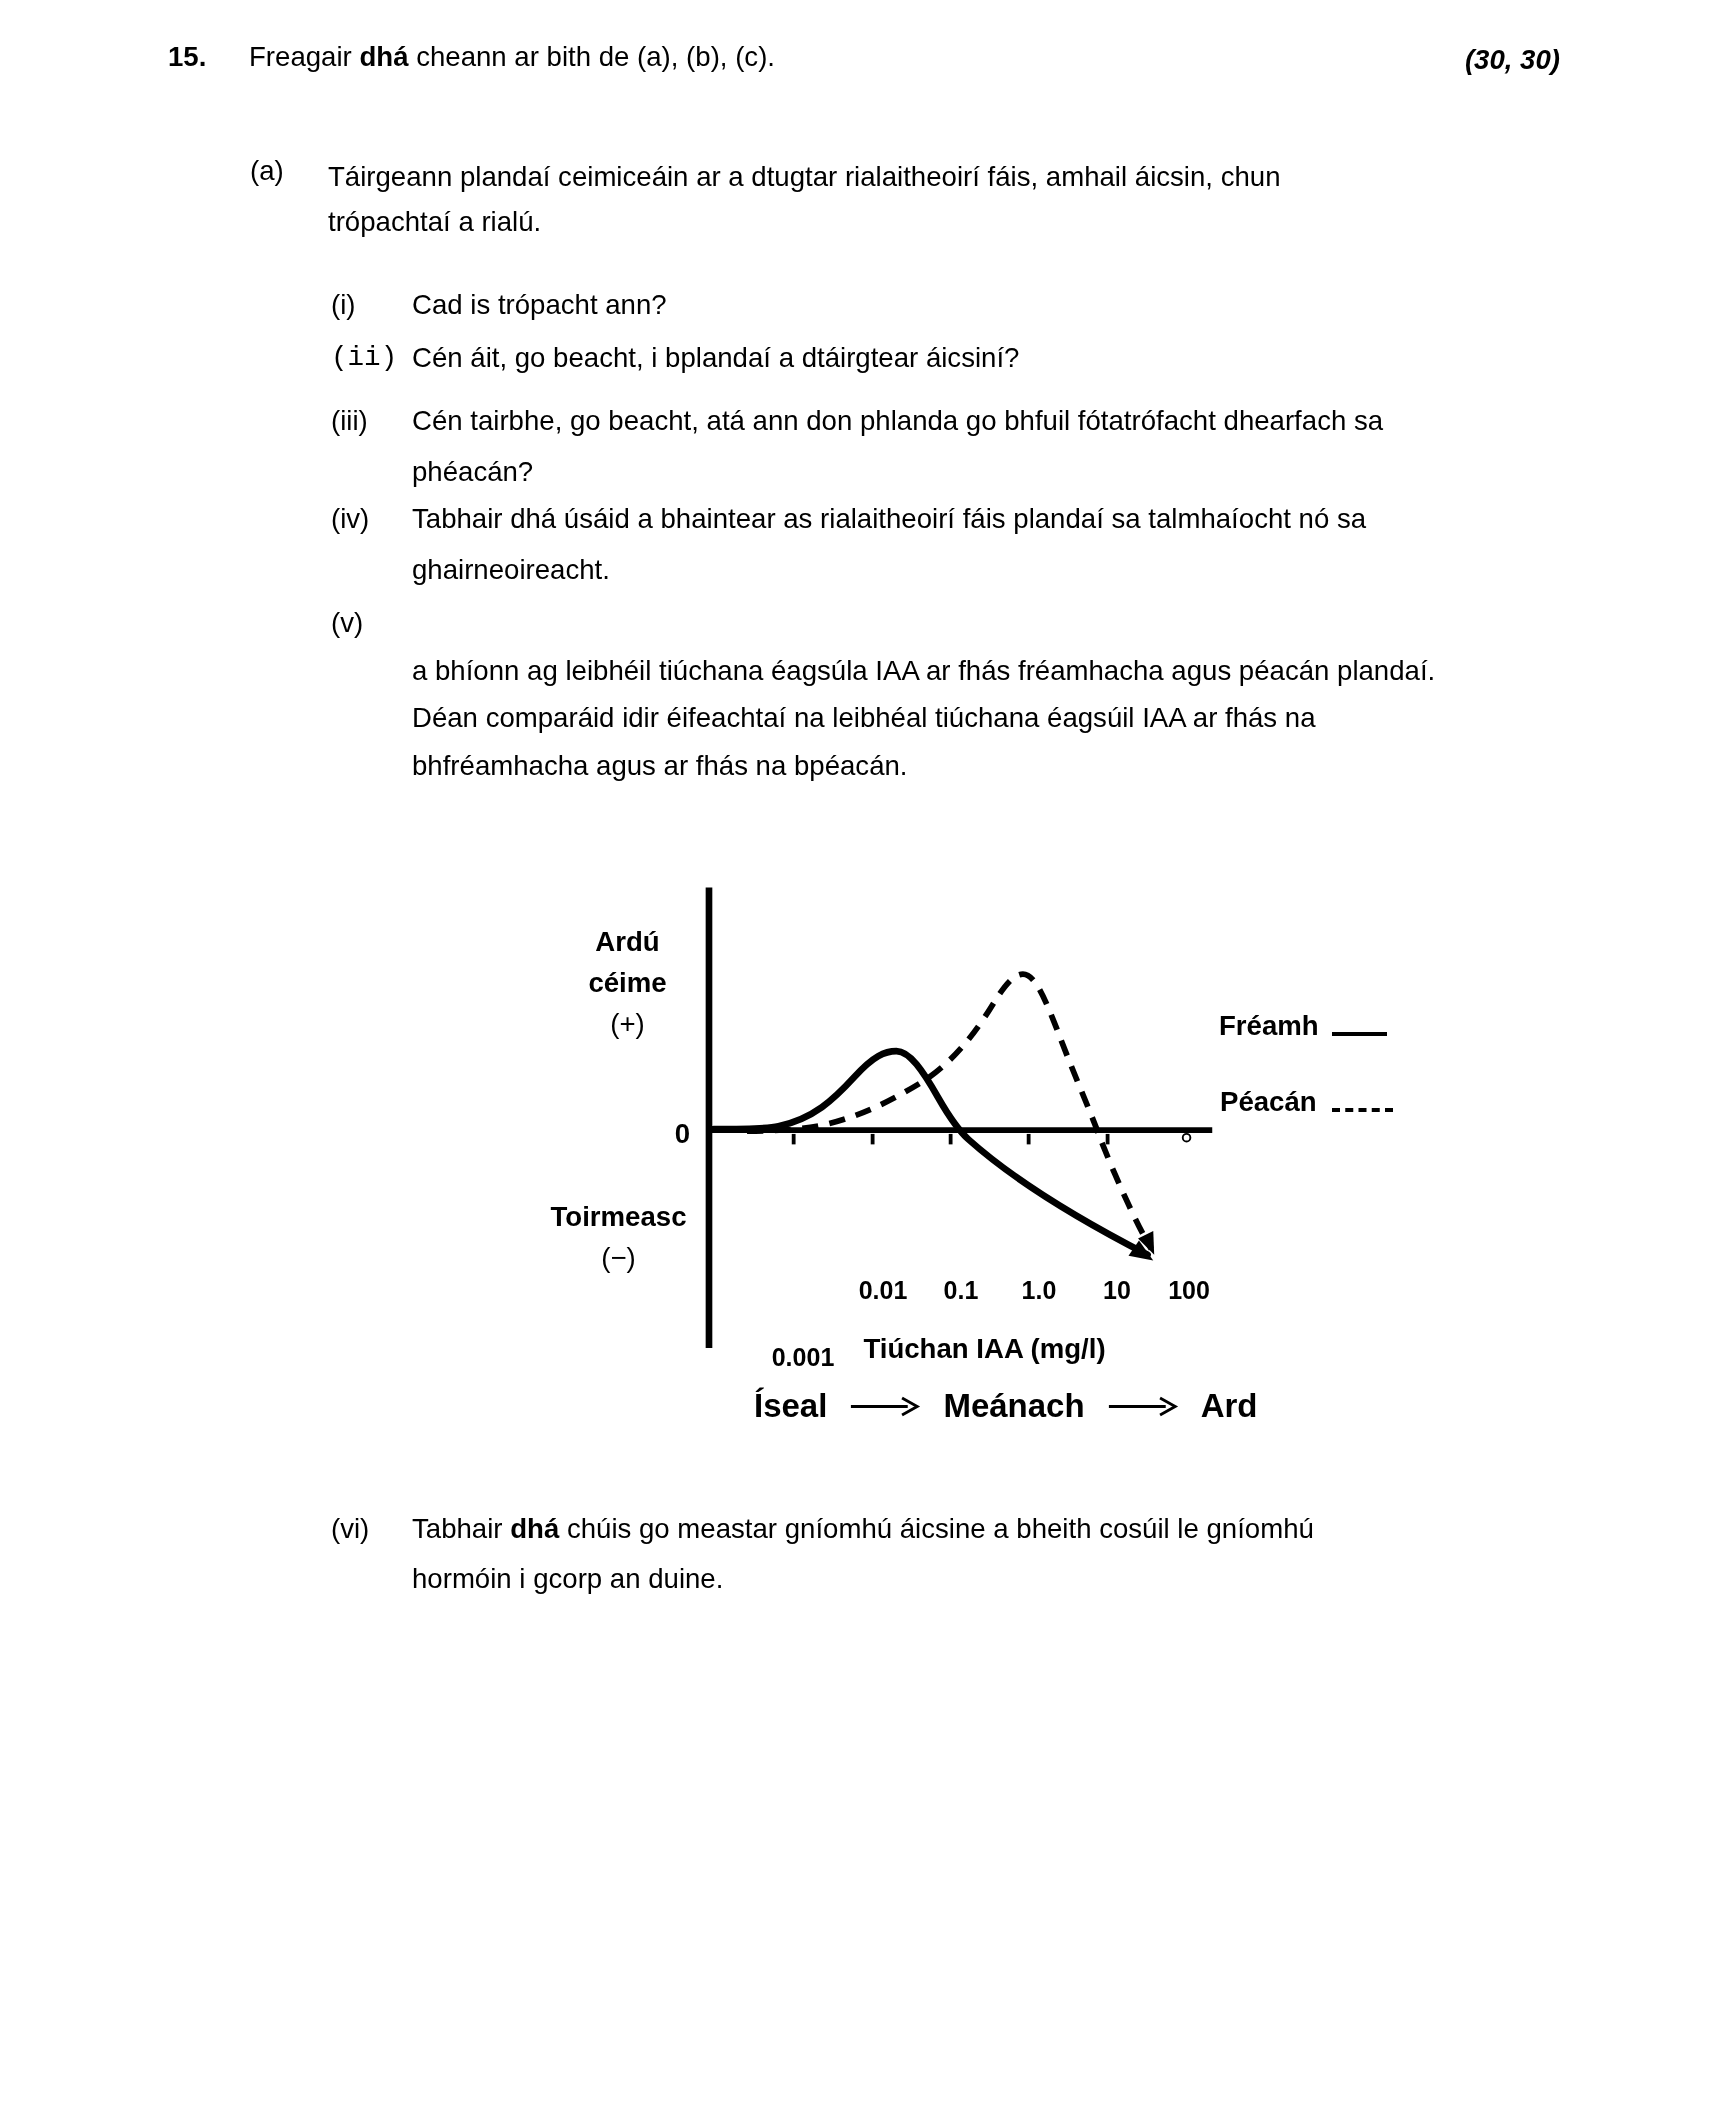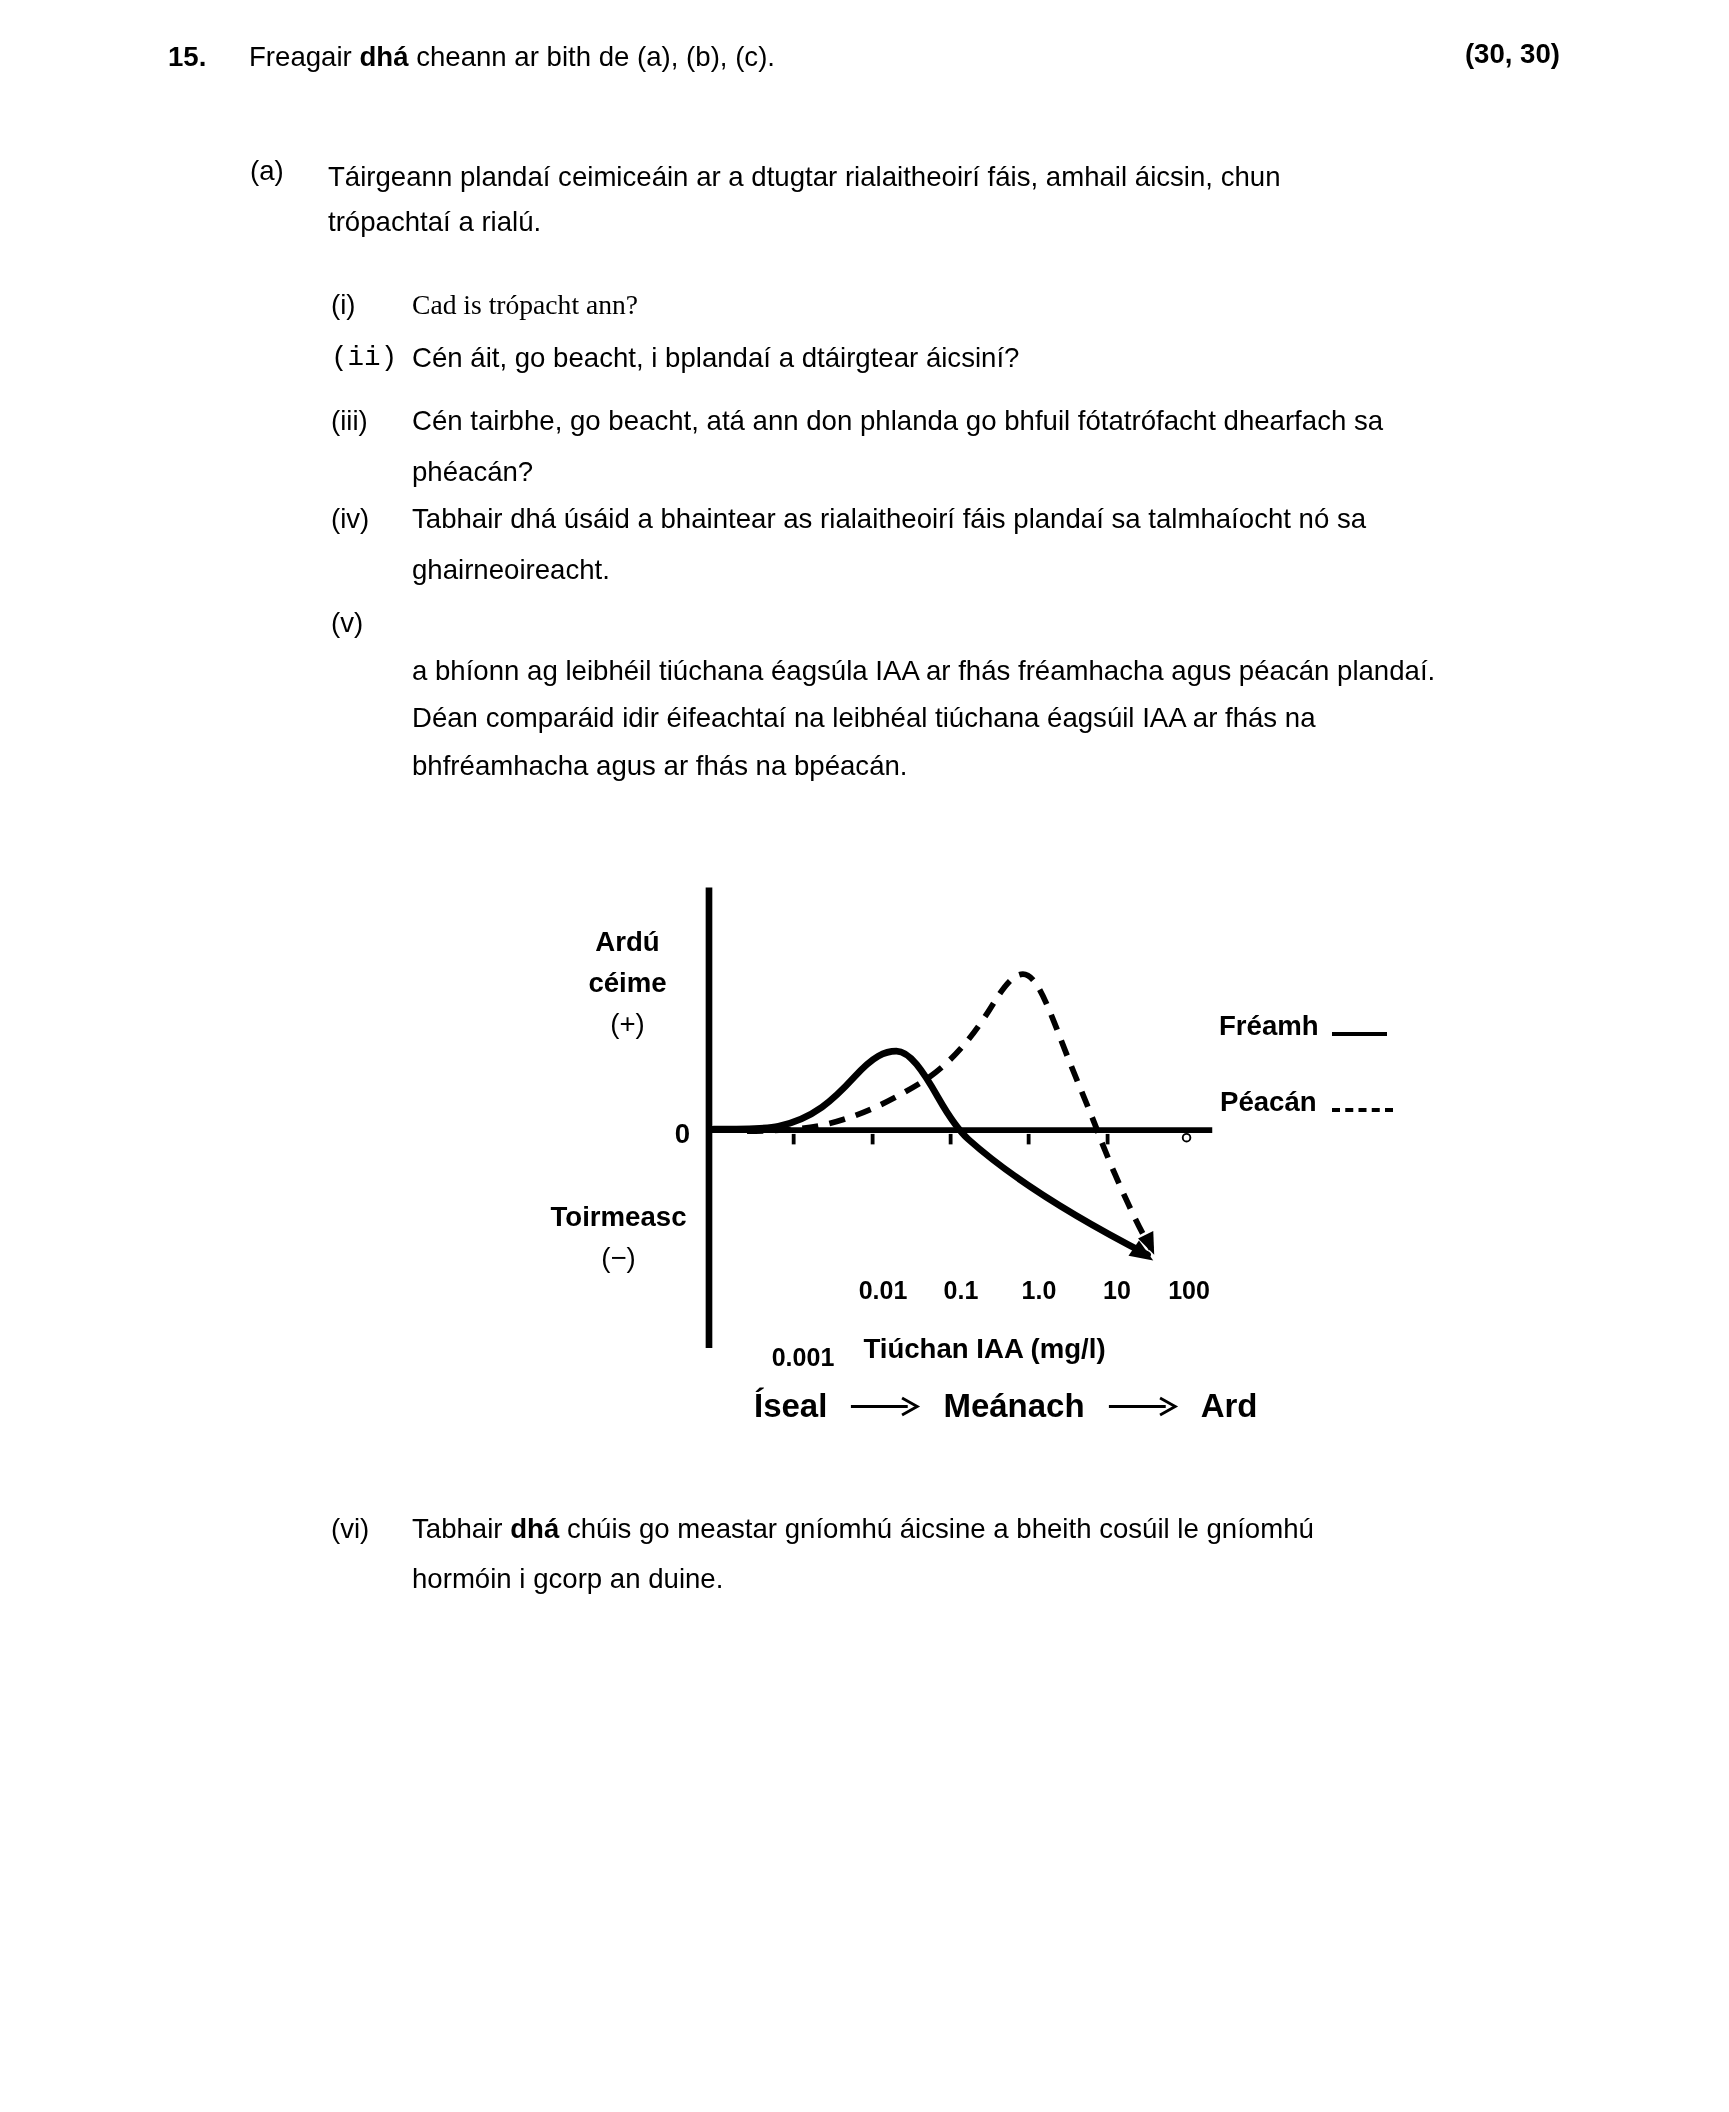--- a/index.html
+++ b/index.html
@@ -23,28 +23,28 @@
   .rangerow{position:absolute;display:flex;align-items:center;gap:22px;font-size:33px;font-weight:bold;white-space:nowrap;}
   svg{display:block;}
 </style>
 </head>
 <body>
 
 <div class="page">
 
   <div class="ln b" style="left:168px;top:38px;">15.</div>
   <div class="ln" style="left:249px;top:38px;"><span>Freagair </span><span class="b">dhá</span><span> cheann ar bith de (a), (b), (c).</span></div>
-  <div class="marks" style="right:169px;top:38px;">(30, 30)</div>
+  <div class="marks" style="right:169px;top:44px;font-style:italic;">(30, 30)</div>
 
   <div class="ln" style="left:250px;top:152px;">(a)</div>
   <div class="ln" style="left:328px;top:152px;margin-top:6px;">Táirgeann plandaí ceimiceáin ar a dtugtar rialaitheoirí fáis, amhail áicsin, chun</div>
   <div class="ln" style="left:328px;top:203px;">trópachtaí a rialú.</div>
 
   <div class="ln" style="left:331px;top:286px;">(i)</div>
-  <div class="ln" style="left:412px;top:286px;font-family:Liberation Serif, serif;">Cad is trópacht ann?</div>
+  <div class="ln" style="left:412px;top:286px;">Cad is trópacht ann?</div>
 
   <div class="ln" style="left:331px;top:339px;font-family:Liberation Mono, monospace;">(ii)</div>
   <div class="ln" style="left:412px;top:339px;">Cén áit, go beacht, i bplandaí a dtáirgtear áicsiní?</div>
 
   <div class="ln" style="left:331px;top:402px;">(iii)</div>
   <div class="ln" style="left:412px;top:402px;">Cén tairbhe, go beacht, atá ann don phlanda go bhfuil fótatrófacht dhearfach sa</div>
   <div class="ln" style="left:412px;top:453px;">phéacán?</div>
 
   <div class="ln" style="left:331px;top:500px;">(iv)</div>
   <div class="ln" style="left:412px;top:500px;">Tabhair dhá úsáid a bhaintear as rialaitheoirí fáis plandaí sa talmhaíocht nó sa</div>

